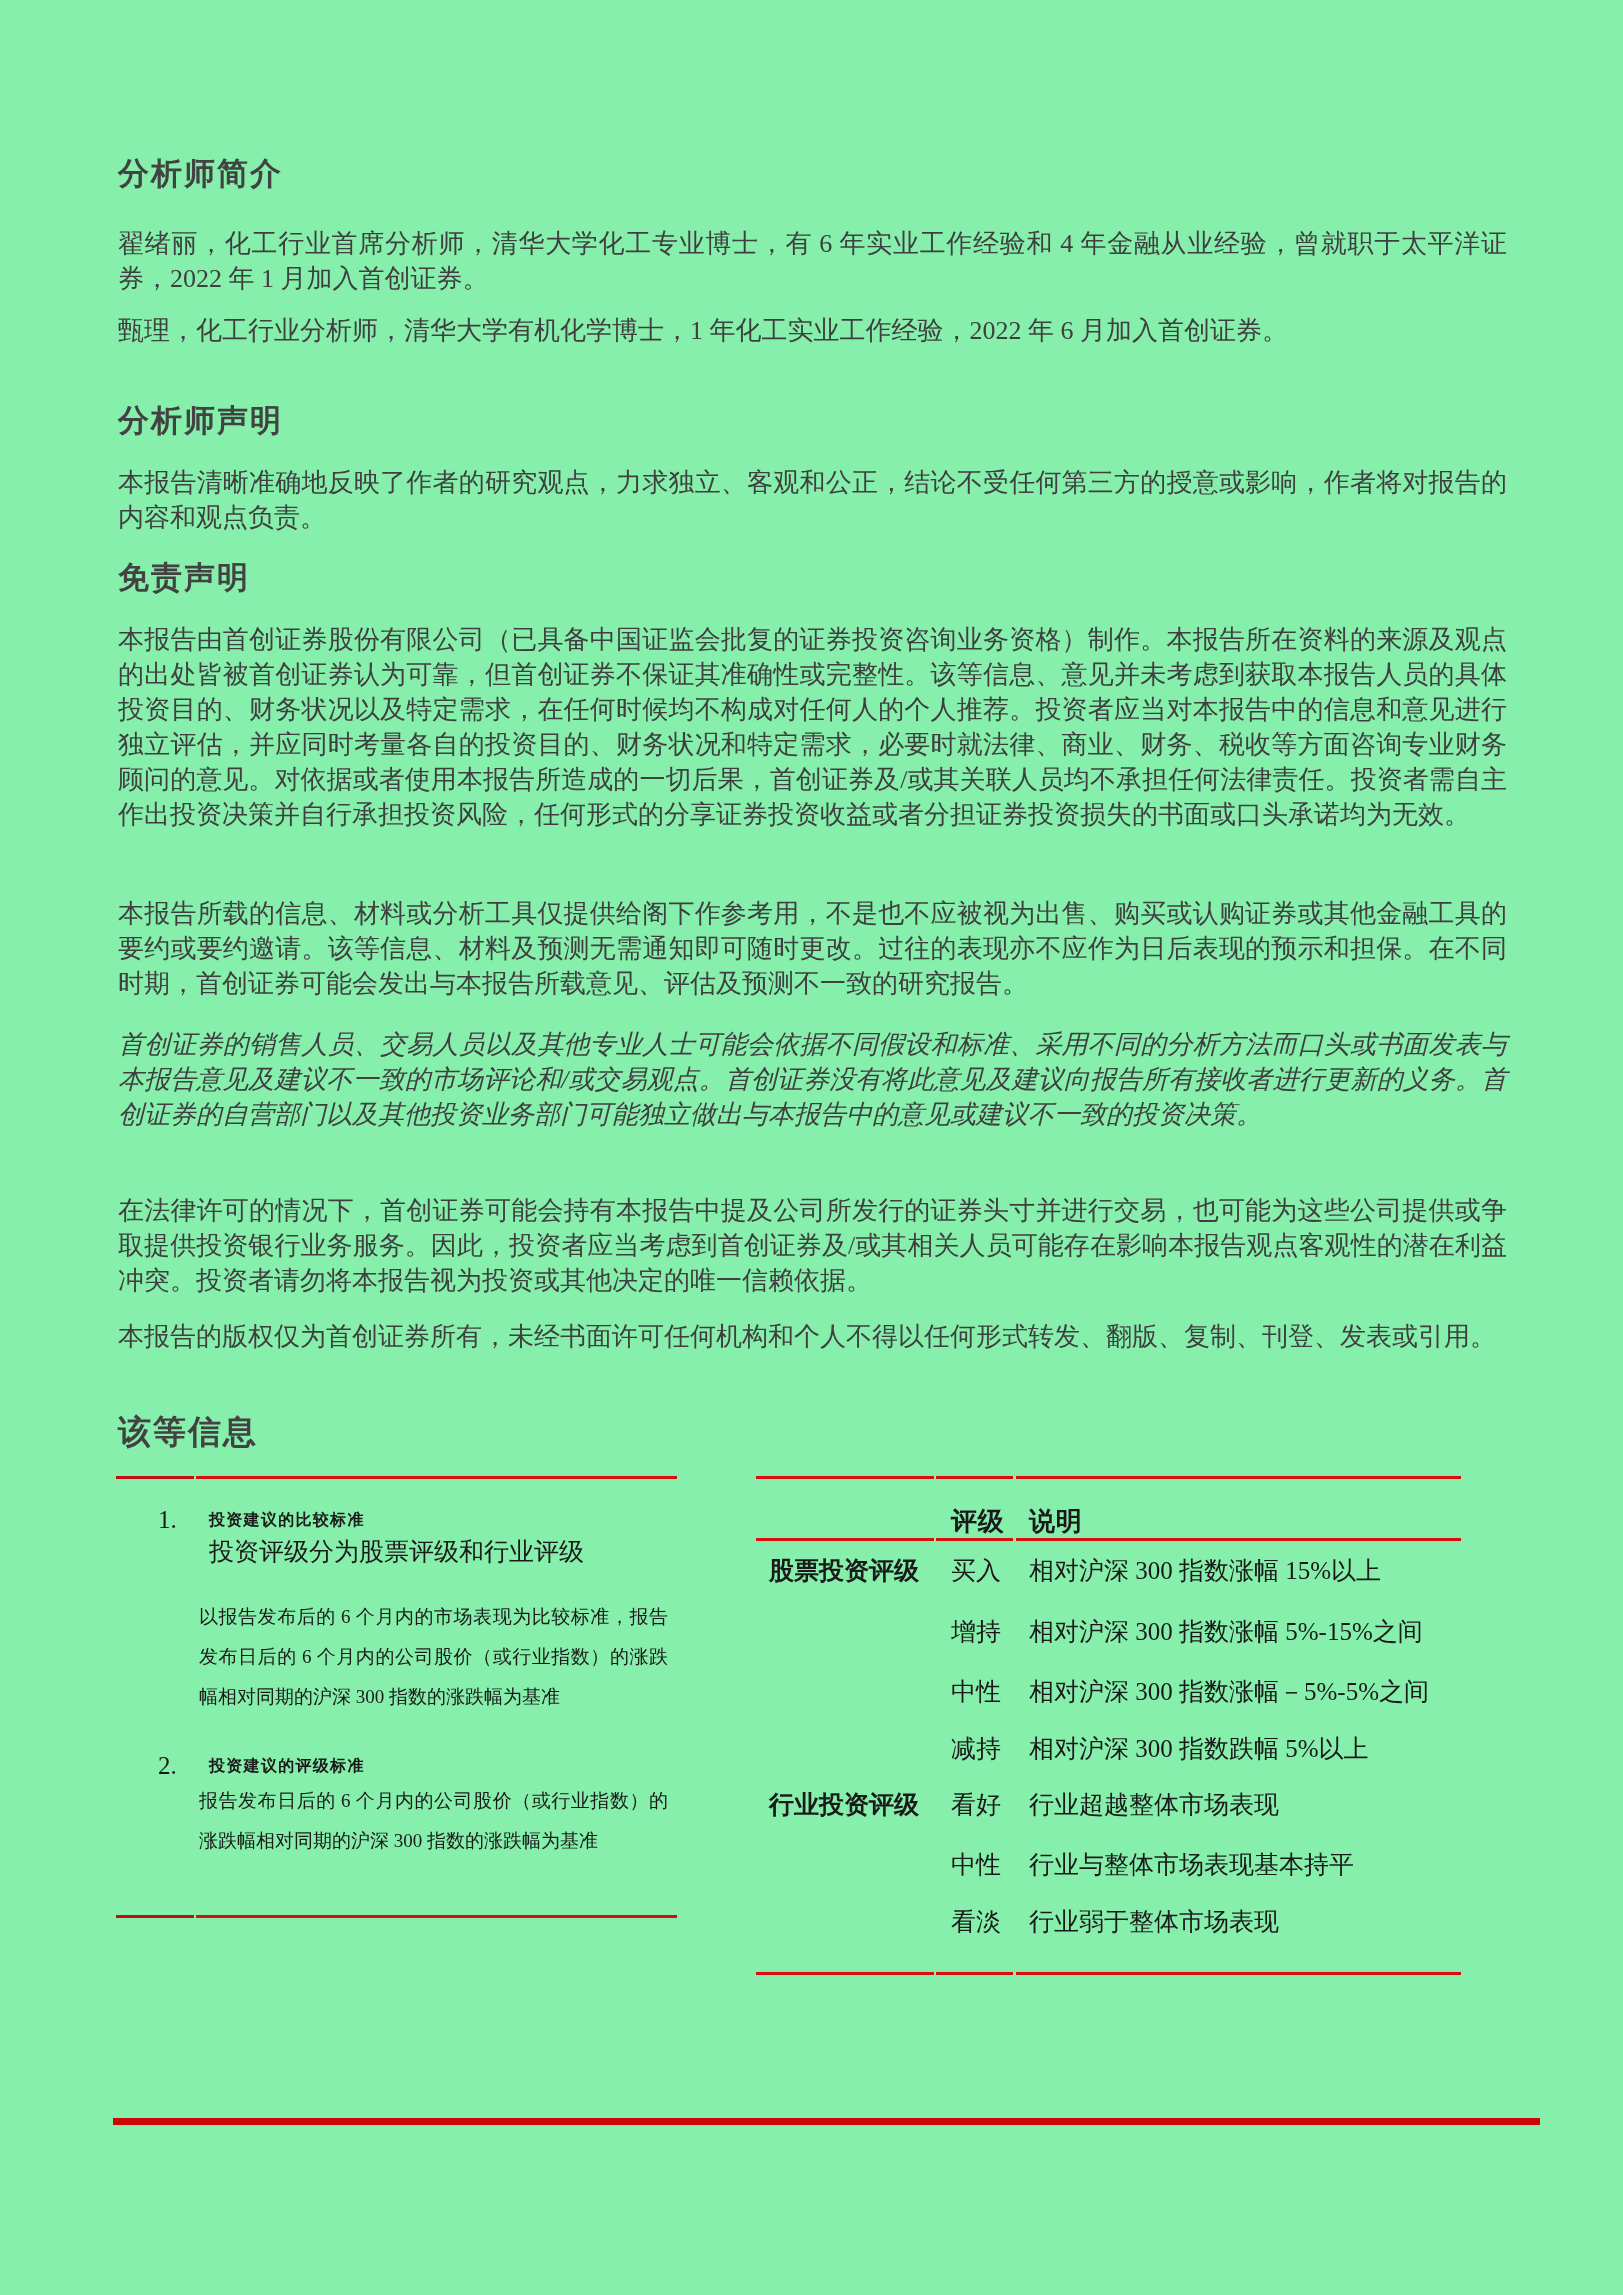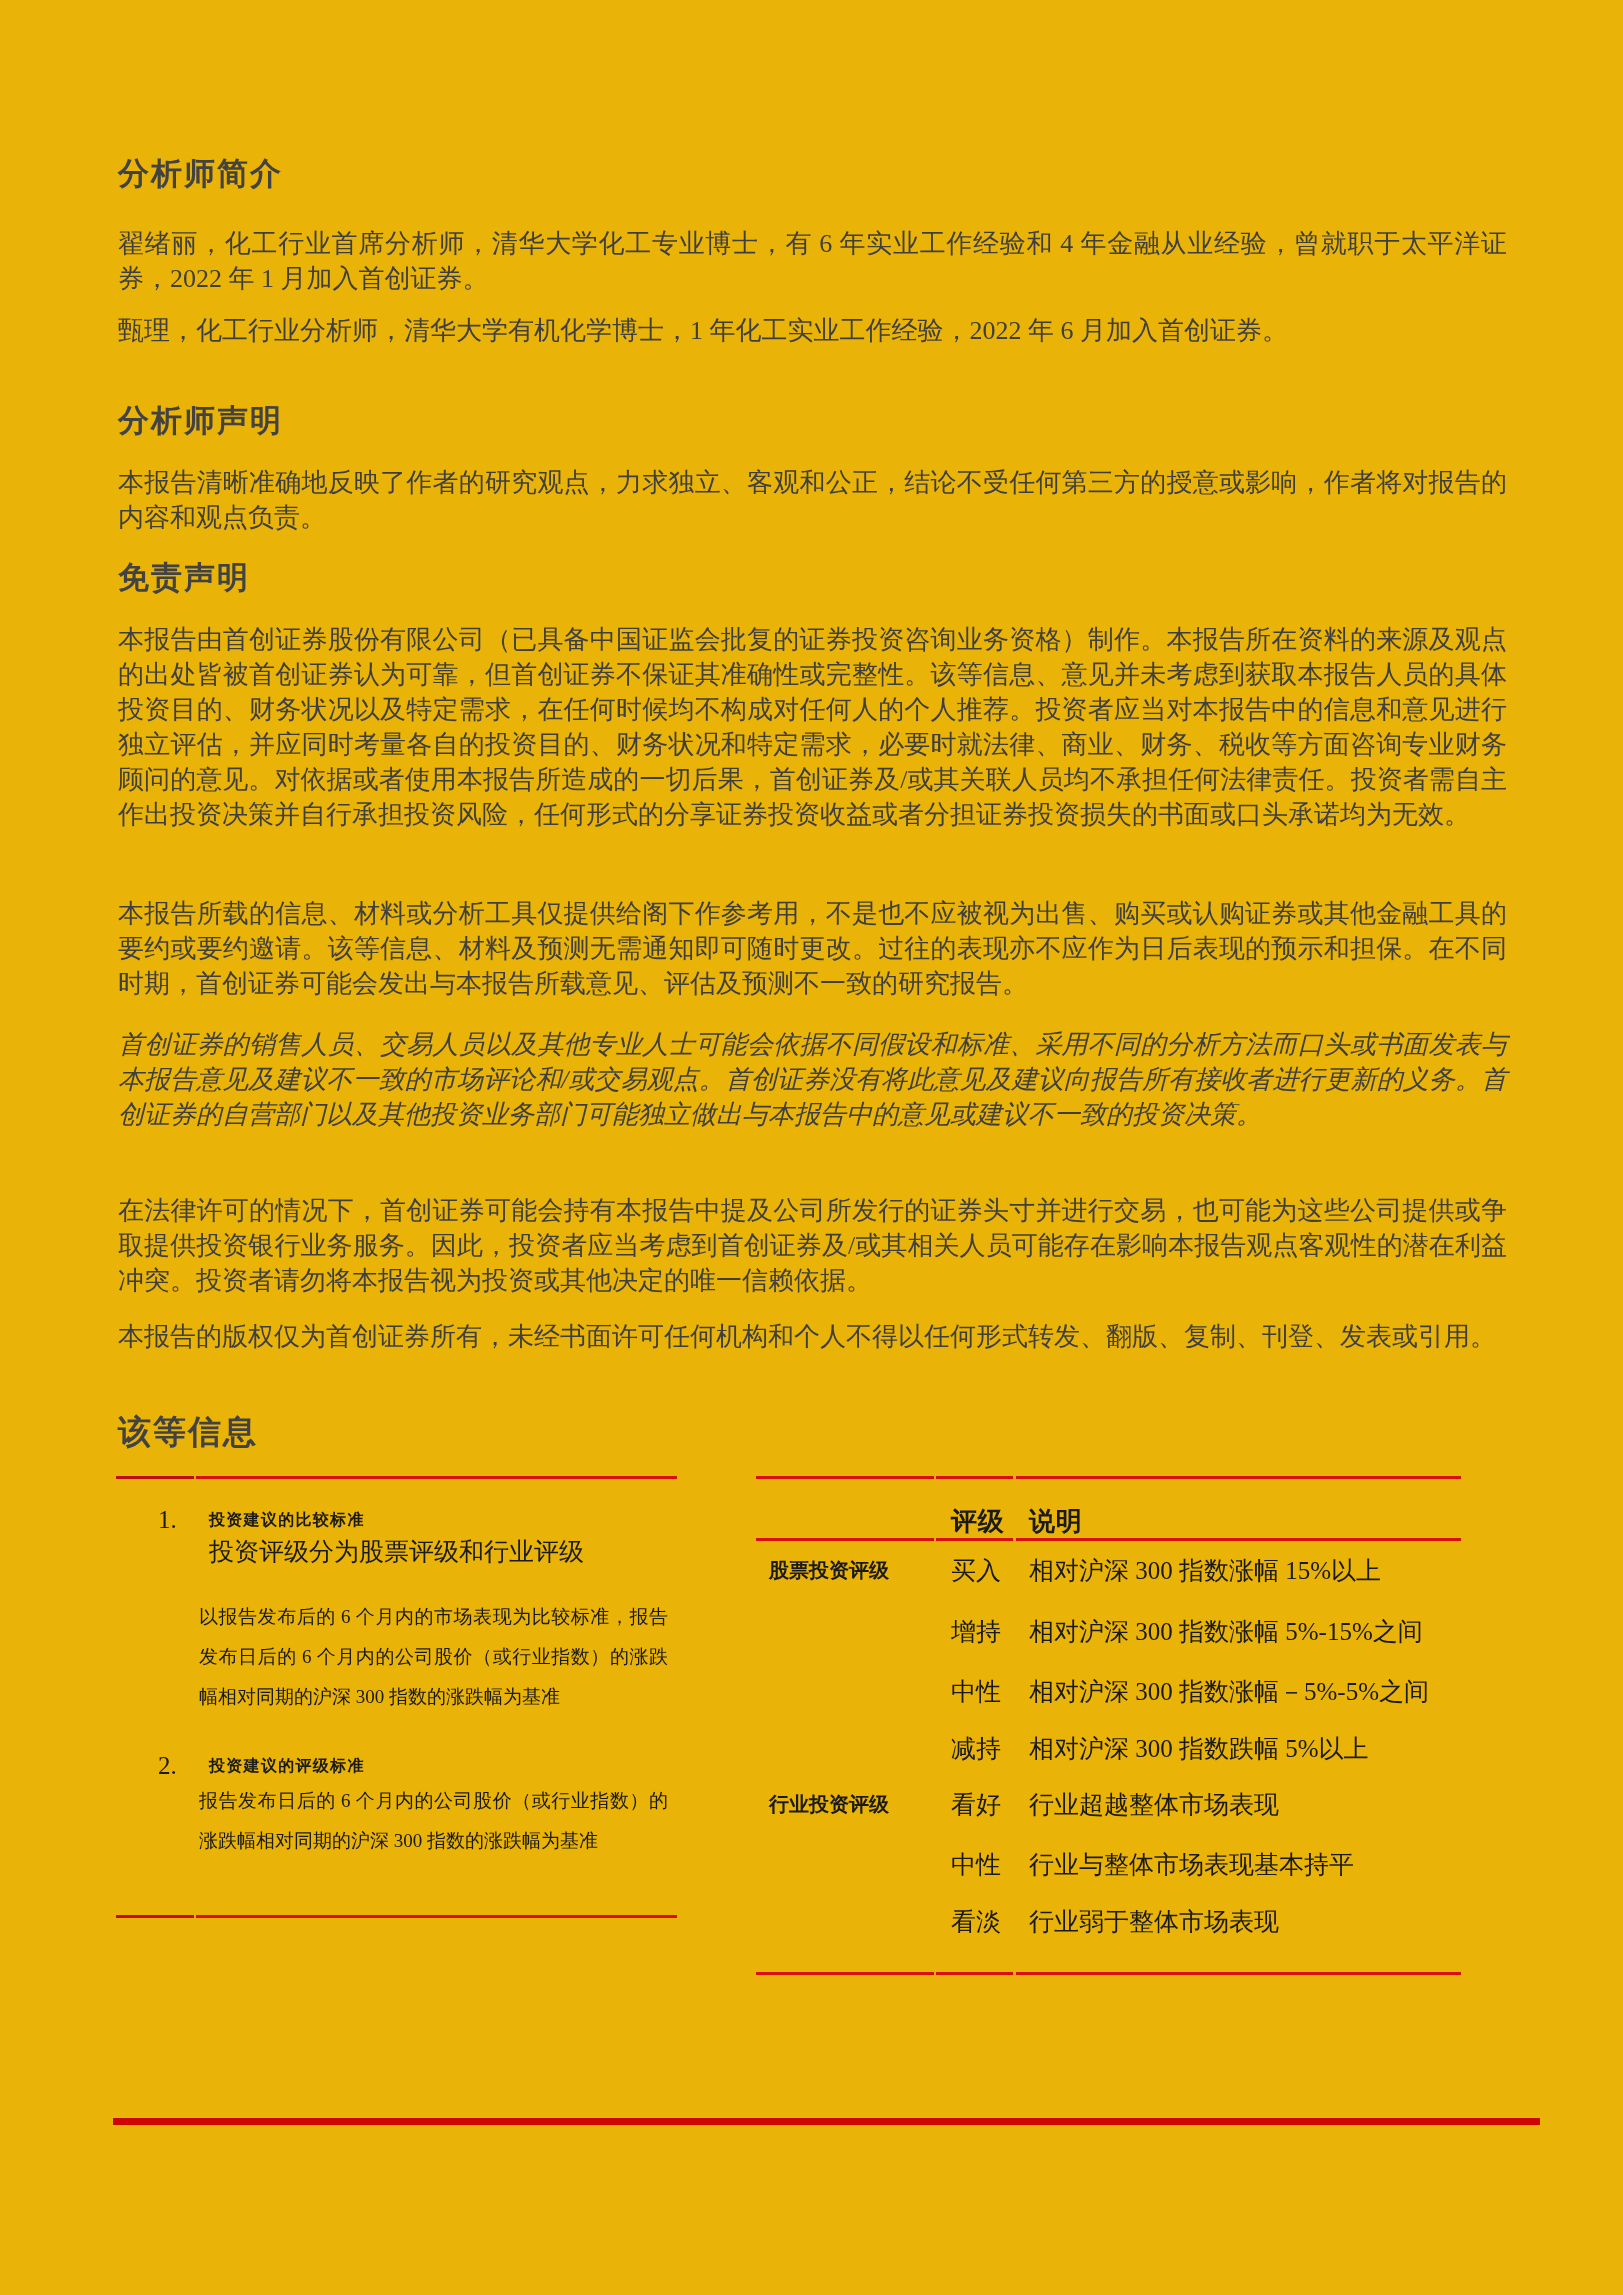--- a/index.html
+++ b/index.html
@@ -8,21 +8,21 @@
     --bottom-rule-red:#ce0505;
     --heading-text:#424242;
     --body-text:#3f3f3f;
     --table-text:#1a1a1a;
   }
   html,body{margin:0;padding:0;background:#ffffff;}
   .page{
     position:relative;
     width:1623px;
     height:2295px;
-    background:#eab308;
+    background:#86efac;
     overflow:hidden;
     font-family:"Liberation Serif", serif;
   }
   .h{
     position:absolute;
     left:118px;
     font-family:"Liberation Sans", sans-serif;
     font-weight:600;
     font-size:31px;
     line-height:34px;
@@ -96,21 +96,21 @@
     line-height:31px;
     letter-spacing:0.7px;
     color:var(--table-text);
     white-space:nowrap;
   }
   .tbl-group{
     position:absolute;
     left:769px;
     font-family:"Liberation Sans", sans-serif;
     font-weight:600;
-    font-size:20px;
+    font-size:25px;
     line-height:31px;
     color:var(--table-text);
     white-space:nowrap;
   }
   .tbl-rating{
     position:absolute;
     left:951px;
     width:72px;
     font-size:25px;
     line-height:31px;

